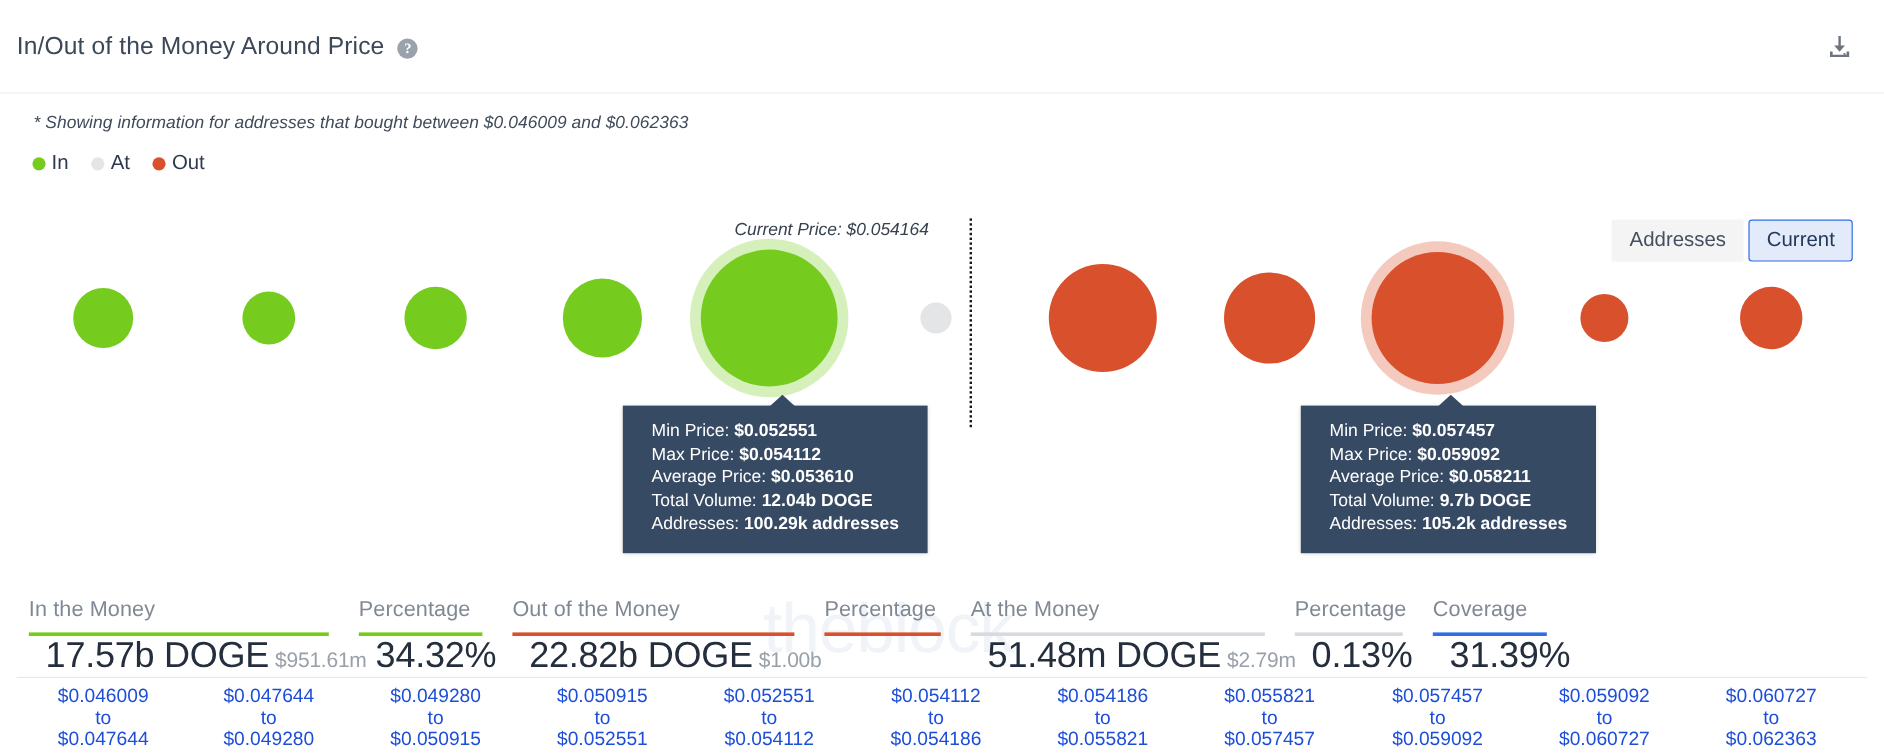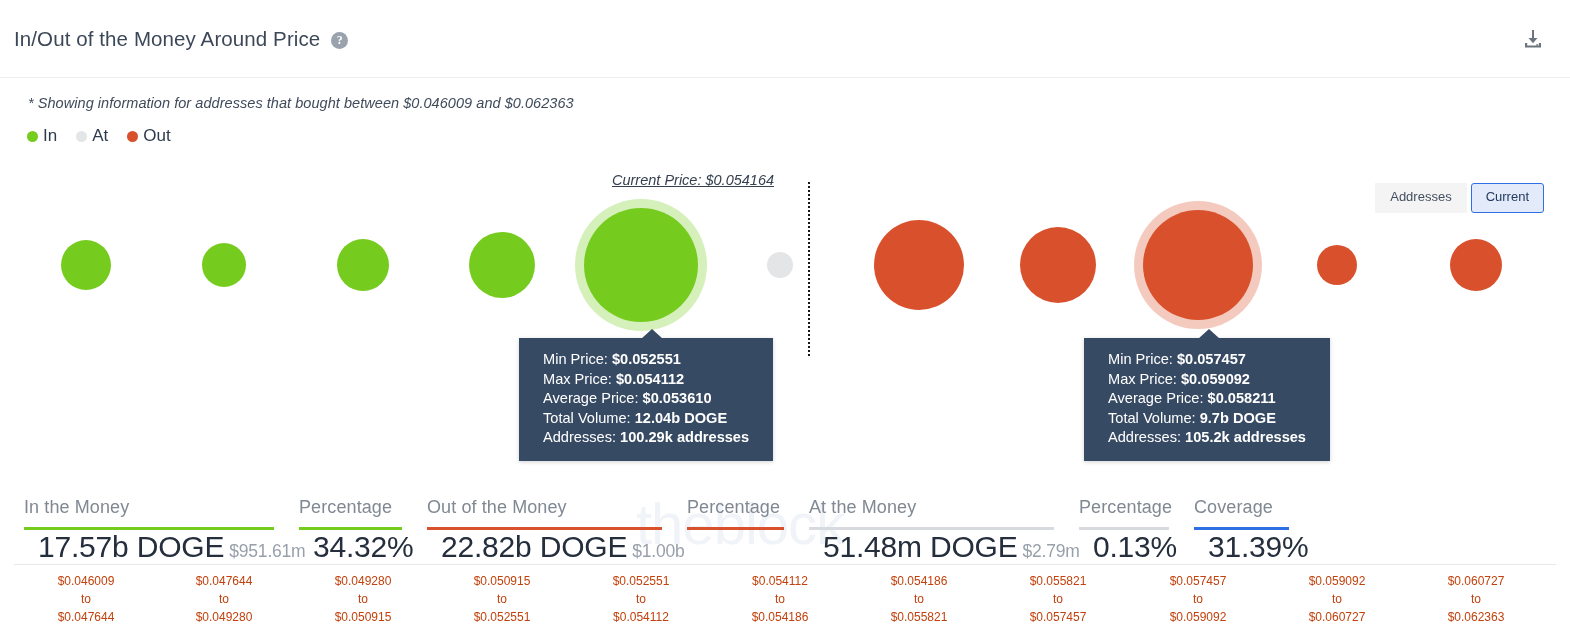--- a/index.html
+++ b/index.html
@@ -77,21 +77,21 @@
 
   
   .toggle-row {
     position: absolute;
     top: 183px;
     right: 26px;
     display: flex;
     align-items: center;
   }
   .toggle-btn {
-    font-size: 13px;
+    font-size: 17px;
     padding: 6px 14px 7px;
     border: 1px solid transparent;
     background: #f4f4f5;
     color: #44505f;
     cursor: pointer;
     font-family: "Liberation Sans", sans-serif;
     line-height: 1.15;
   }
   .toggle-btn.active {
     background: #e3ebfb;
@@ -157,23 +157,23 @@
     position: absolute;
     top: 412px;
     left: 0;
     right: 0;
     height: 56px;
     z-index: 1;
   }
   .axis-label {
     position: absolute;
     text-align: center;
-    font-size: 12px;
+    font-size: 16px;
     line-height: 18px;
-    color: #c2410c;
+    color: #1d4ed8;
     white-space: nowrap;
     transform: translateX(-50%);
   }
 
   
   .tooltip {
     position: absolute;
     background: #374a63;
     color: #ffffff;
     padding: 12px 24px 13px;
@@ -258,21 +258,21 @@
   </span>
 </div>
 
 <div class="toggle-row">
   <button class="toggle-btn">Addresses</button>
   <button class="toggle-btn active">Current</button>
 </div>
 
 <div class="chart">
   <div class="watermark">theblock</div>
-  <div class="current-price-label" style="left: 612px; top: 12px; text-decoration: underline;">Current Price: $0.054164</div>
+  <div class="current-price-label" style="left: 612px; top: 24px;">Current Price: $0.054164</div>
   <div class="price-line" style="left: 808px; top: 22px; height: 174px;"></div>
   <div id="bubbles">
       <div class="bubble" style="left: 61px; top: 80px; width: 50px; height: 50px; background: rgb(118, 204, 30);"></div>
       <div class="bubble" style="left: 202px; top: 83px; width: 44px; height: 44px; background: rgb(118, 204, 30);"></div>
       <div class="bubble" style="left: 337px; top: 79px; width: 52px; height: 52px; background: rgb(118, 204, 30);"></div>
       <div class="bubble" style="left: 469px; top: 72px; width: 66px; height: 66px; background: rgb(118, 204, 30);"></div>
       <div class="bubble-halo" style="left: 575px; top: 39px; width: 132px; height: 132px; background: rgb(118, 204, 30);"></div>
       <div class="bubble" style="left: 584px; top: 48px; width: 114px; height: 114px; background: rgb(118, 204, 30);"></div>
       <div class="bubble" style="left: 767px; top: 92px; width: 26px; height: 26px; background: rgb(227, 229, 231);"></div>
       <div class="bubble" style="left: 874px; top: 60px; width: 90px; height: 90px; background: rgb(217, 81, 44);"></div>

